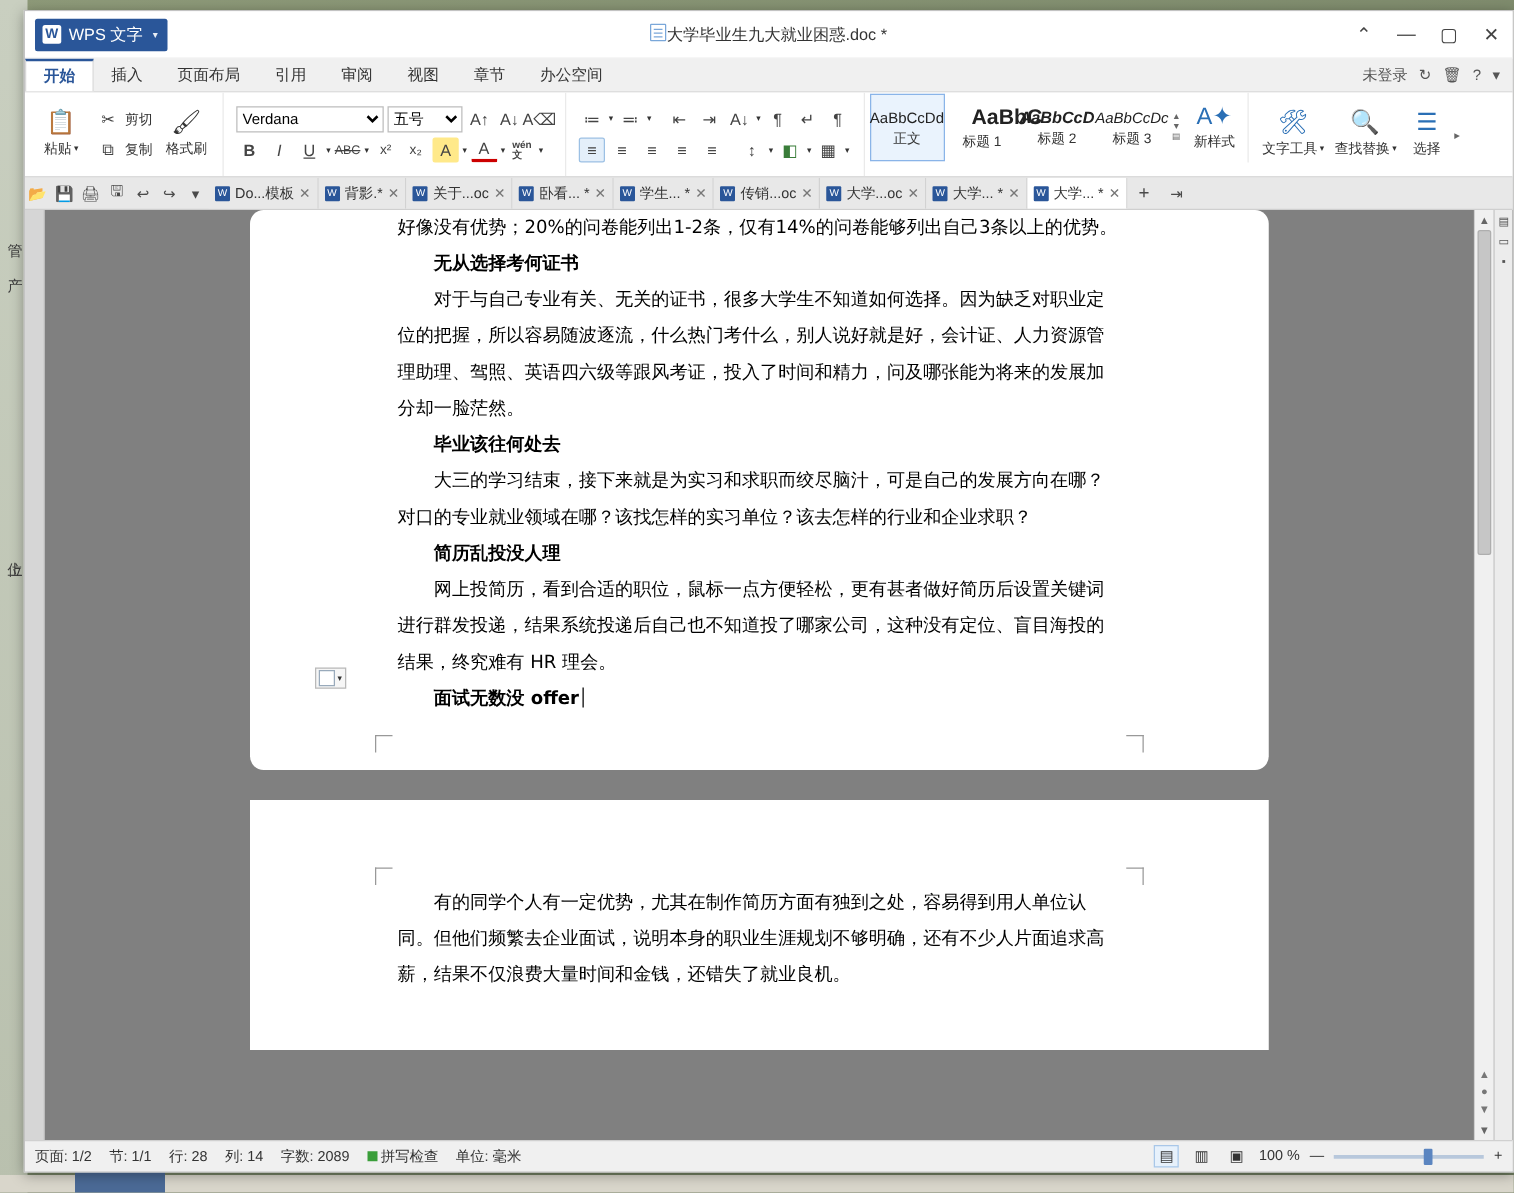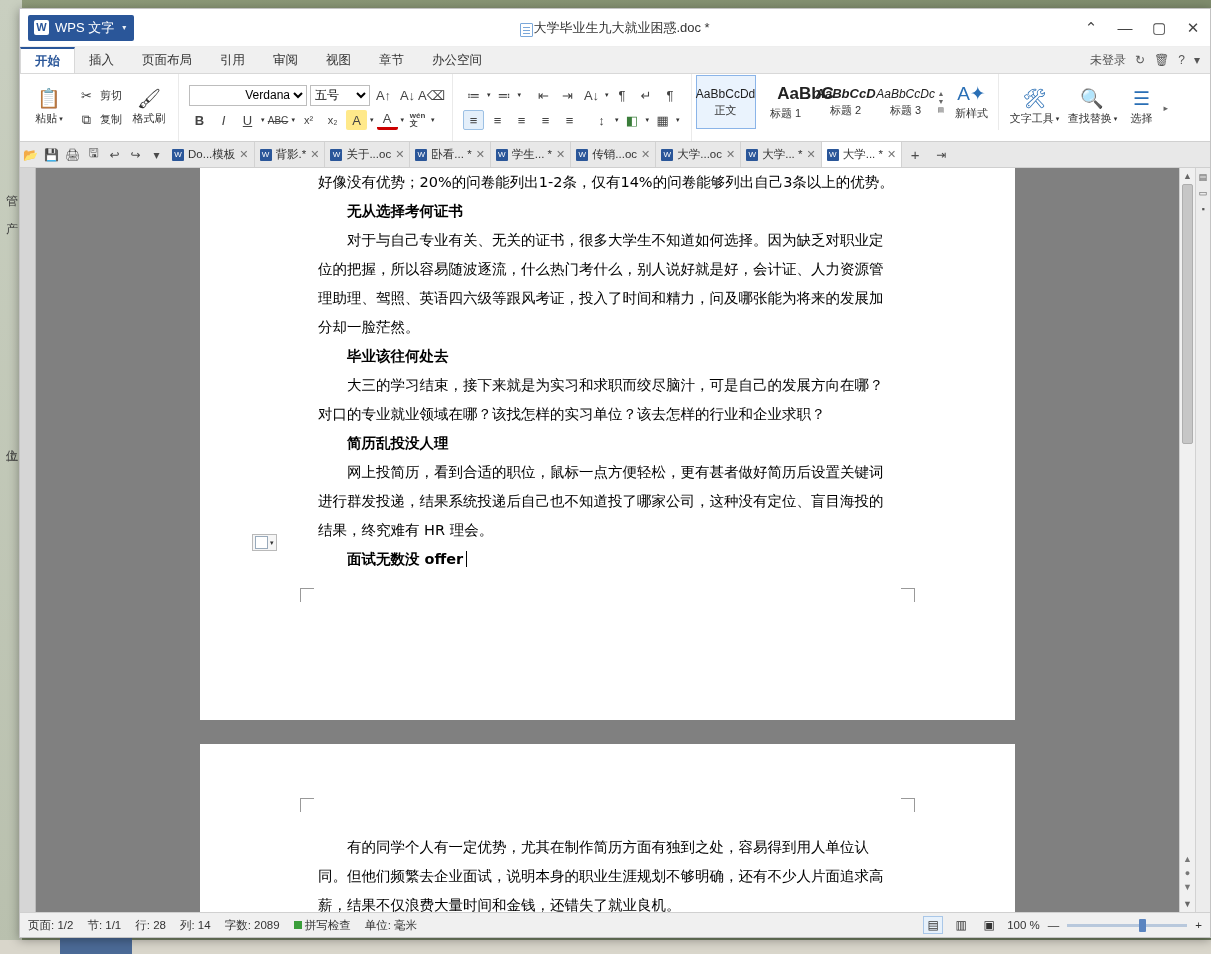--- a/index.html
+++ b/index.html
@@ -60,21 +60,21 @@
   }
   #wps-logo-btn .wlogo {
     display: inline-block; width: 15px; height: 15px;
     background: #fff; color: #2a5699; font-weight: bold;
     font-size: 11px; line-height: 15px; text-align: center; border-radius: 2px;
   }
   #wps-logo-btn .caret { font-size: 8px; opacity: .9; margin-left: 2px;}
   #doc-title {
     position: absolute; left: 0; right: 0; text-align: center;
     font-size: 13px; color: #333; pointer-events: none;
-    display: flex; align-items: flex-end; justify-content: center; gap: 0;
+    display: flex; align-items: flex-start; justify-content: center; gap: 0;
   }
   .doc-ico {
     width: 13px; height: 14px; background: #fff;
     border: 1px solid #7aa7d9; border-radius: 1px; display: inline-block;
     position: relative;
   }
   .doc-ico::after {
     content:""; position:absolute; left:2px; top:3px; right:2px; height:1px;
     background:#7aa7d9; box-shadow: 0 3px 0 #7aa7d9, 0 6px 0 #7aa7d9;
   }
@@ -119,21 +119,21 @@
     justify-content:center; font-size:11px; color:#333; width:46px; gap:2px;}
   .bigbtn .gi { font-size: 19px; line-height: 20px; }
   .smallrow { display: flex; align-items: center; gap: 3px; font-size: 11px;
     color: #333; height: 21px; }
   .ticon { width: 21px; height: 20px; display: flex; align-items: center;
     justify-content: center; font-size: 13px; color: #444; border-radius:2px; }
   select.fontsel, select.sizesel {
     height: 21px; font-size: 12px; border: 1px solid #bdbdbd; background:#fff;
     font-family: "Liberation Sans", sans-serif;
   }
-  select.fontsel { width: 118px; text-align: right; }
+  select.fontsel { width: 118px; }
   select.sizesel { width: 60px; }
   .stylebox {
     display: flex; align-items: center; height: 56px; padding: 0 4px;
   }
   .stylecard {
     width: 60px; height: 54px; display:flex; flex-direction:column;
     align-items:center; justify-content:center; gap:2px;
     border: 1px solid transparent; font-size: 11px; color:#333;
   }
   .stylecard.sel { border-color:#8ab4e8; background:#eaf3fd; }
@@ -174,21 +174,21 @@
   #leftrule {
     width: 16px; background: #d6d6d6; border-right:1px solid #bbb;
   }
   #pages-wrap {
     flex: 1; position: relative; overflow: hidden; background: #808080;
   }
   .page {
     background: #fff; margin: 0 auto; position: relative;
     width: 815px;
   }
-  #page1 { height: 552px; margin-top: 0; }
+  #page1 { height: 448px; margin-top: 0; border-radius: 11px; }
   #page2 { height: 200px; margin-top: 24px; }
   .corner { position: absolute; width: 14px; height: 14px; }
   .corner.tl { border-left: 1px solid #999; border-top: 1px solid #999; }
   .corner.tr { border-right: 1px solid #999; border-top: 1px solid #999; }
   .doctext {
     padding: 0 118px; font-size: 14.5px; color: #000; line-height: 29px;
     font-family: "DejaVu Sans", sans-serif;
   }
   .doctext p { margin: 0; }
   .doctext p.ind { text-indent: 2em; }
@@ -517,21 +517,21 @@
         </div>
         <div id="paste-tag">
           <span class="pi"></span>
           <span style="font-size:7px;">▾</span>
         </div>
       </div>
 
       <div class="page" id="page2">
         <div class="corner tl" style="left:100px; top:54px;"></div>
         <div class="corner tr" style="right:100px; top:54px;"></div>
-        <div class="doctext" style="padding-top:89px;">
+        <div class="doctext" style="padding-top:68px;">
           <p class="ind">有的同学个人有一定优势，尤其在制作简历方面有独到之处，容易得到用人单位认同。但他们频繁去企业面试，说明本身的职业生涯规划不够明确，还有不少人片面追求高薪，结果不仅浪费大量时间和金钱，还错失了就业良机。</p>
         </div>
       </div>
 
     </div>
 
     <div id="vscroll">
       <div class="arrow">▲</div>
       <div id="vthumb" style="height:260px;"></div>
       <div class="vgap"></div>

